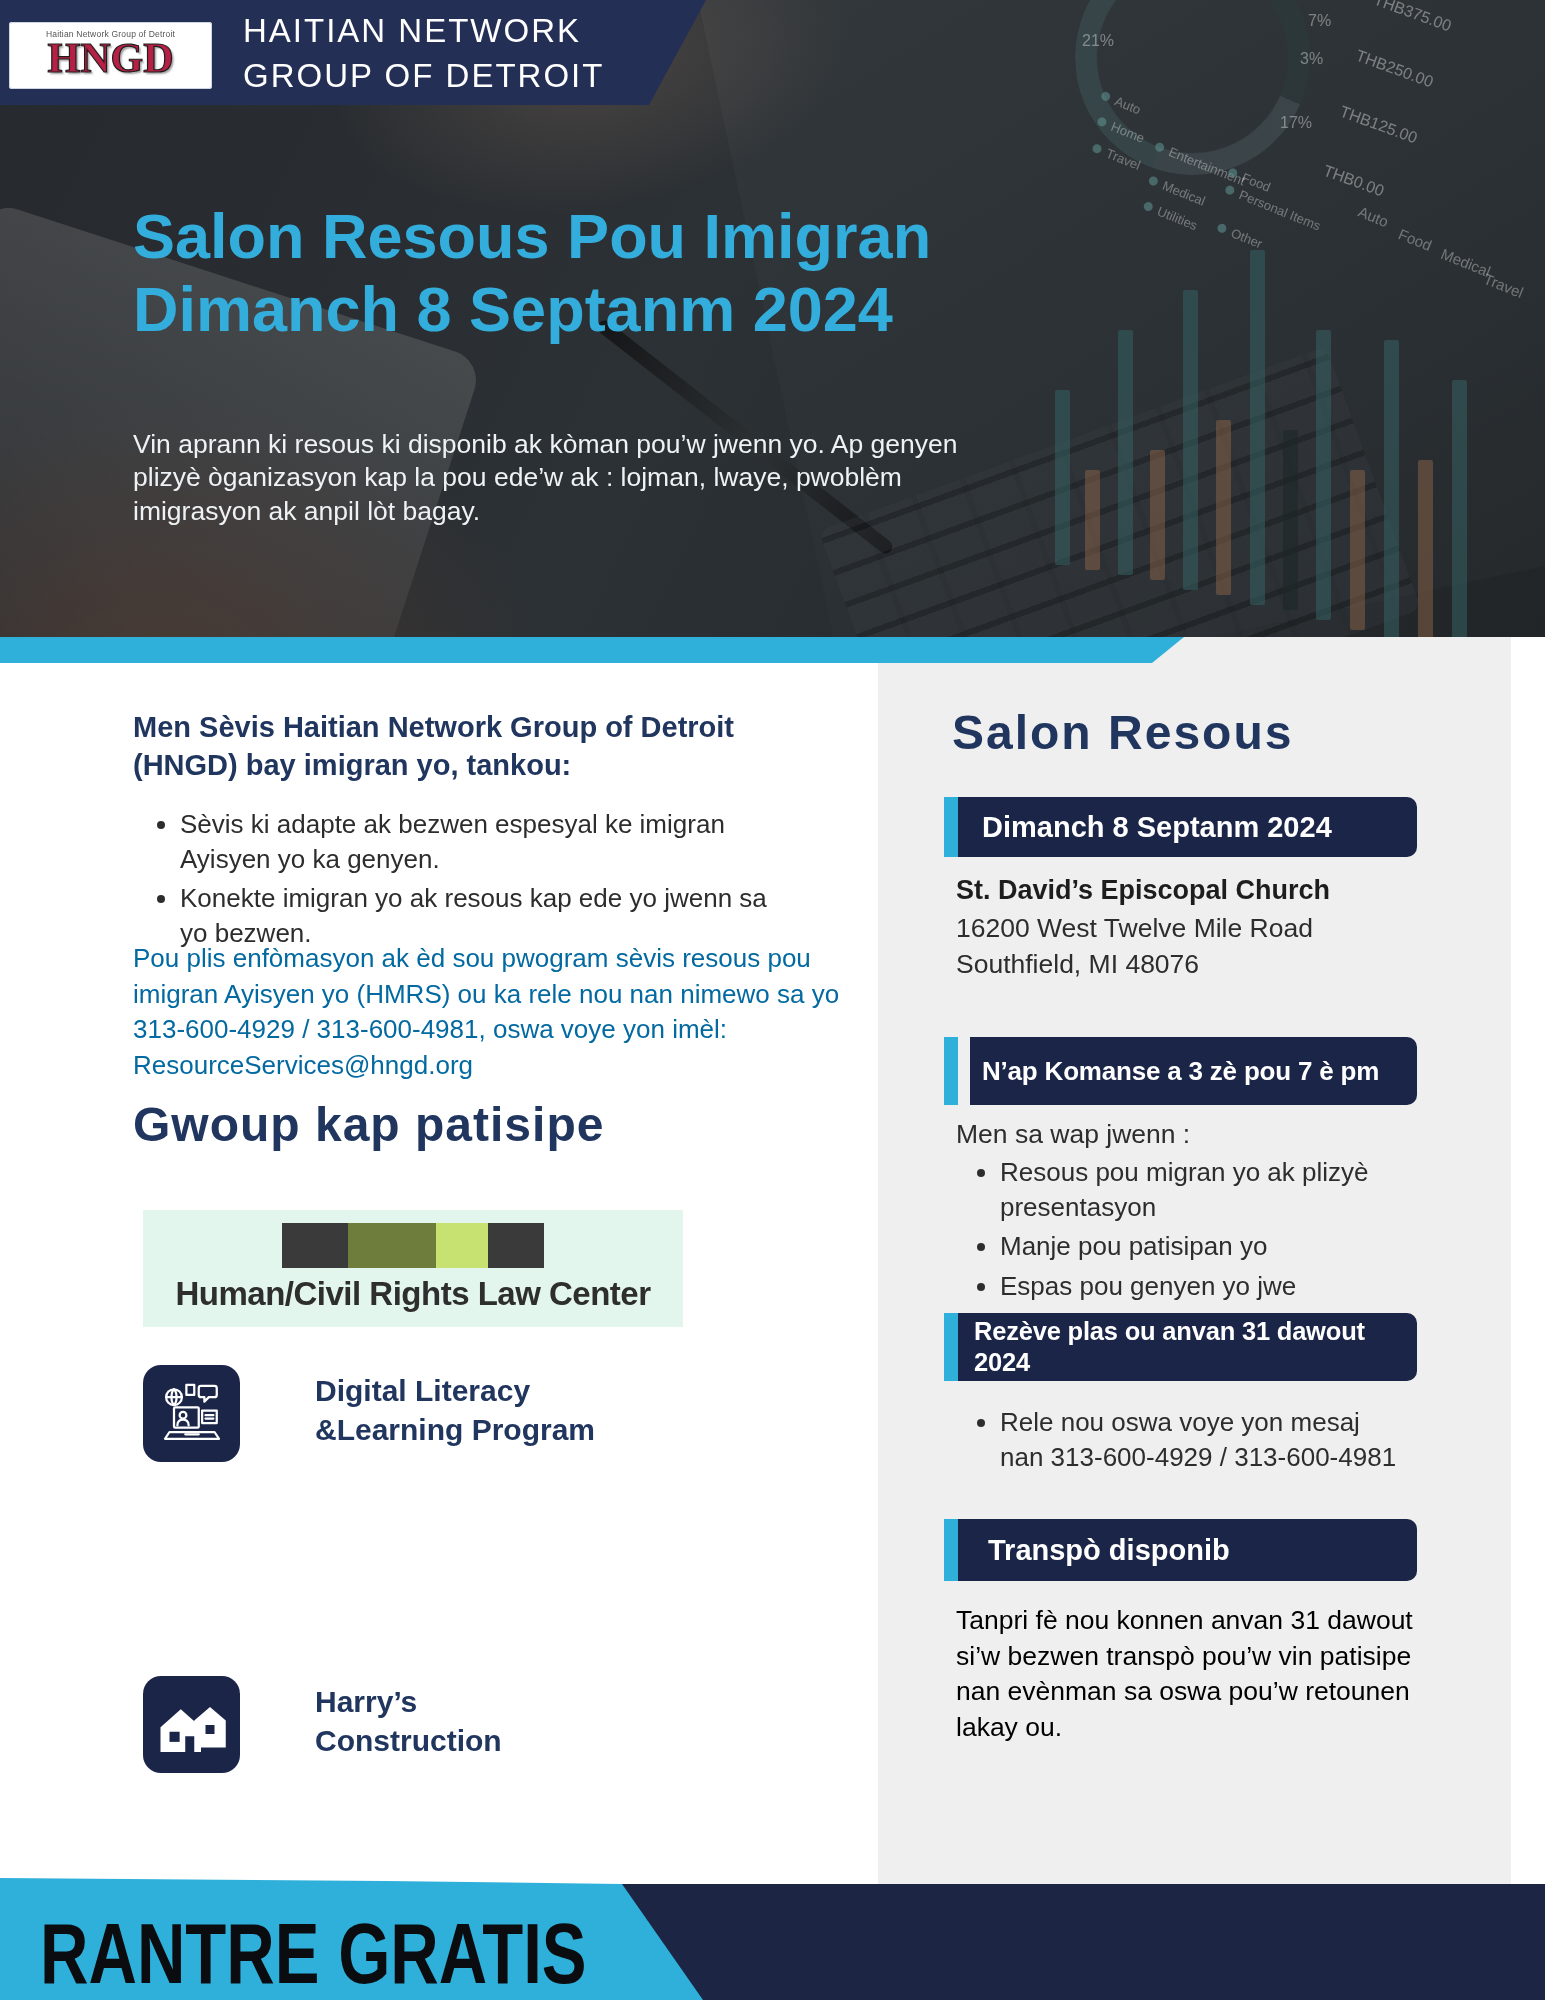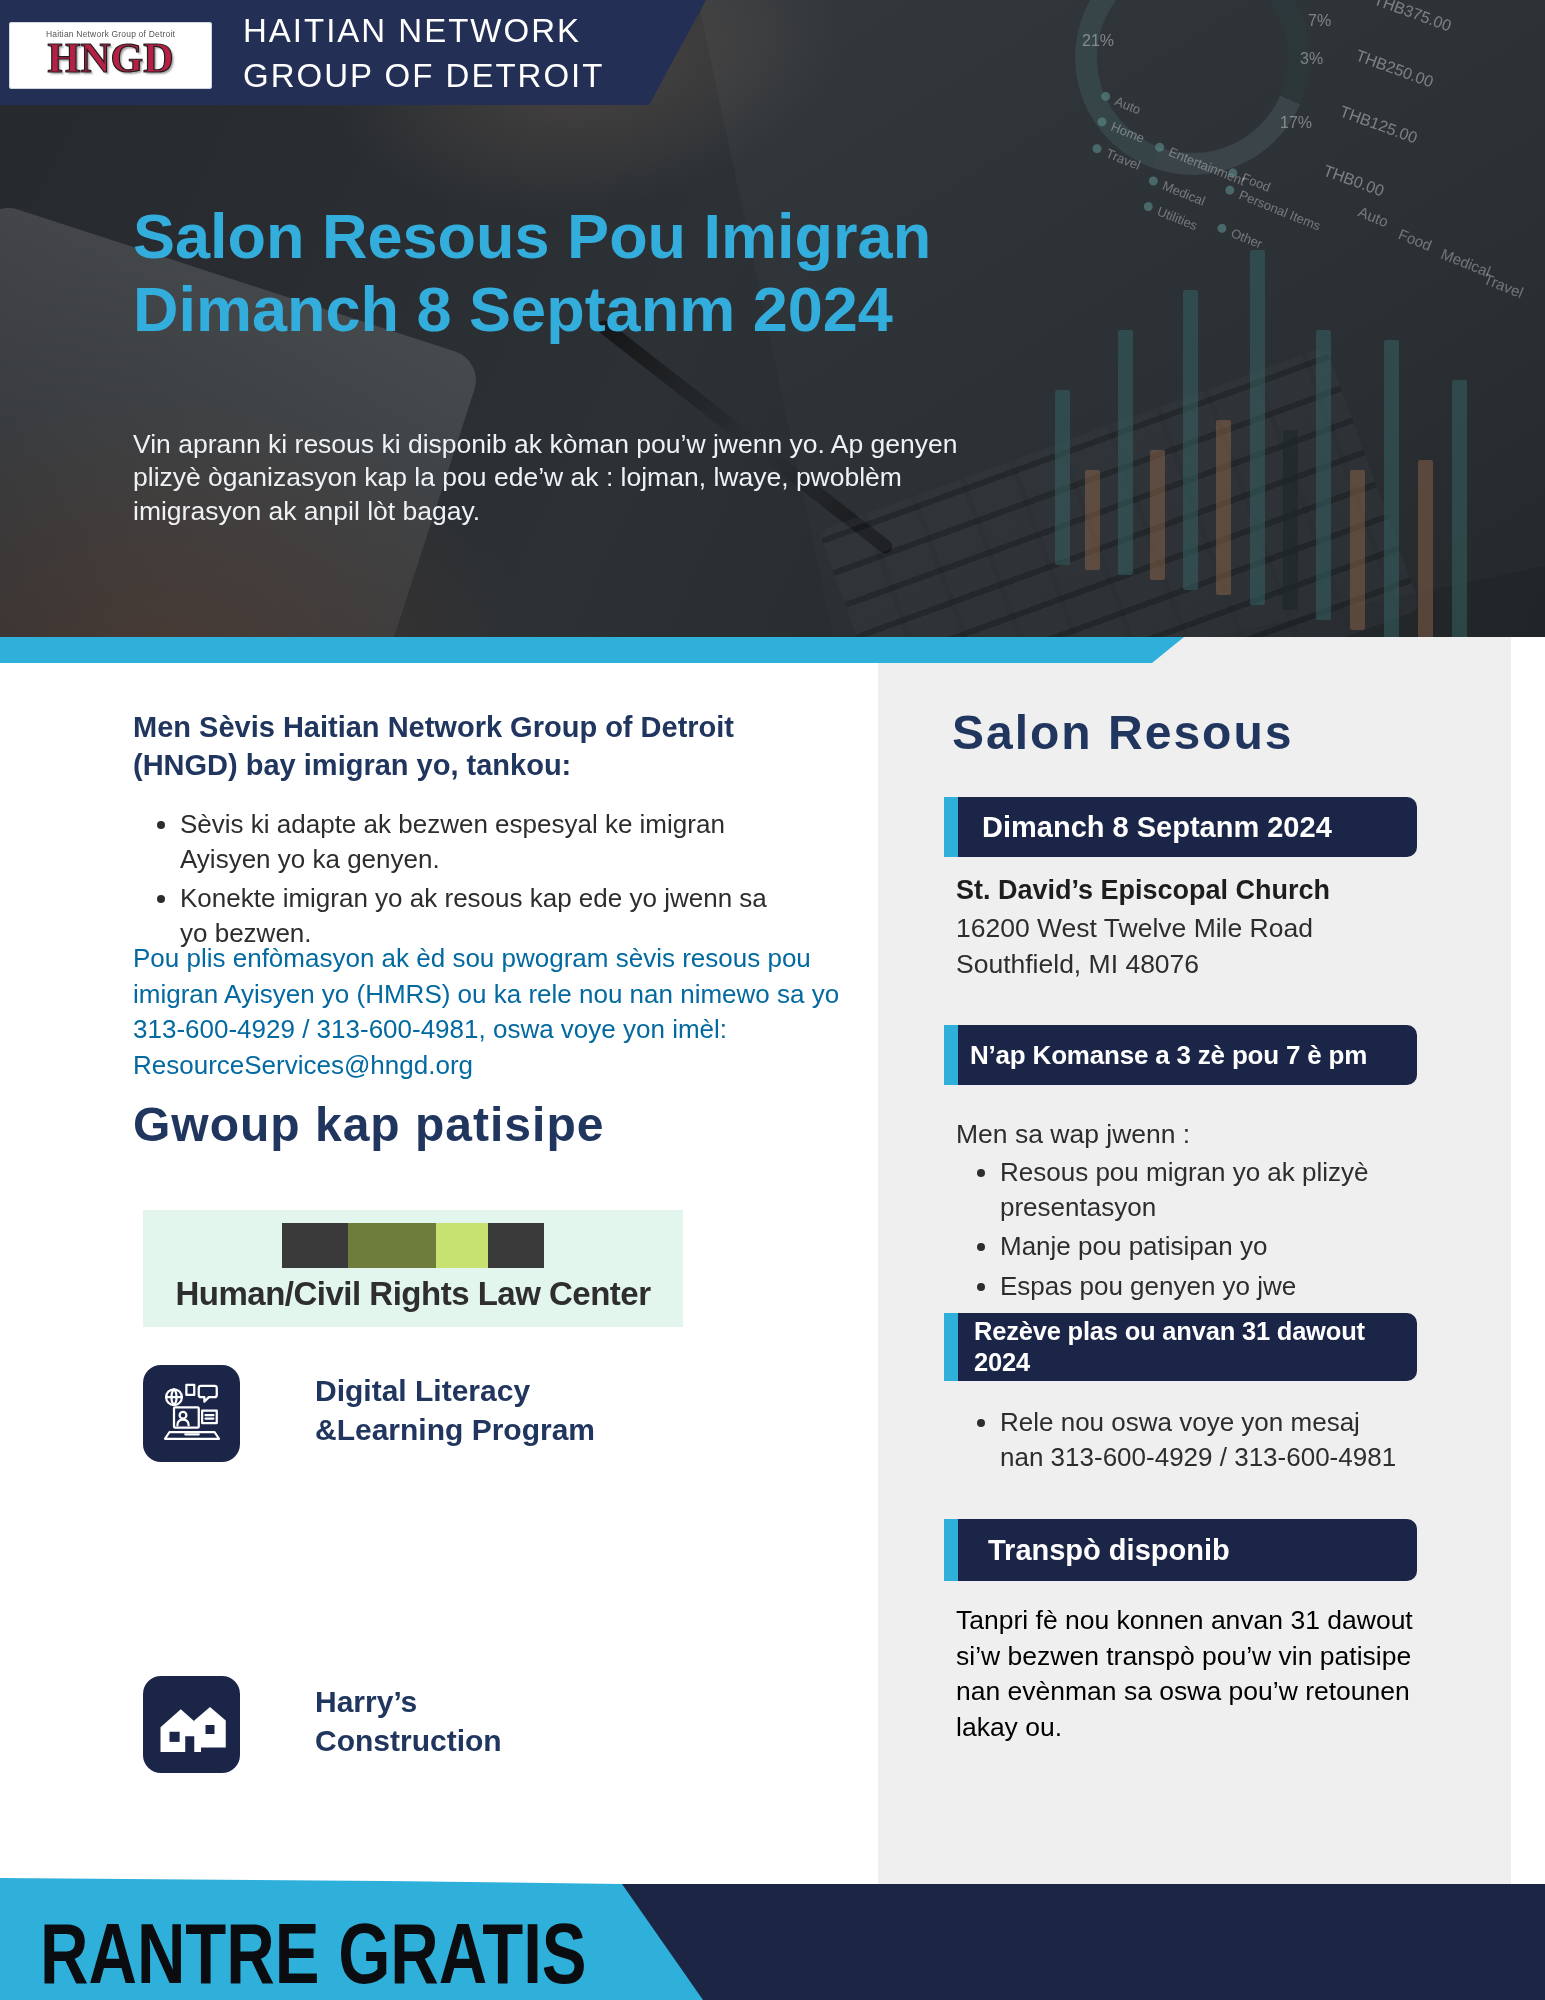--- a/index.html
+++ b/index.html
@@ -94,21 +94,21 @@
   .program-label { margin-left:48px; padding-top:6px; font-size:30px; font-weight:800; line-height:1.3;
           color:var(--heading_navy,#21365f); white-space:pre-line; }
 
   
   .r-heading { position:absolute; left:74px; top:68px; font-size:48px; letter-spacing:2px; }
   .banner { position:absolute; left:66px; width:473px; display:flex; }
   .banner .bbar { width:14px; background:var(--cyan,#2fb0da); flex:0 0 auto; }
   .banner .btxt { flex:1; background:var(--banner_navy,#1b2548); color:#fff; font-weight:700;
           border-radius:0 10px 10px 0; display:flex; align-items:center; }
   .banner1 { top:160px; height:60px; } .banner1 .btxt { font-size:29px; padding-left:24px; }
-  .banner2 { top:388px; height:60px; } .banner2 .btxt { font-size:26px; padding-left:12px; letter-spacing:-0.2px; }
+  .banner2 { top:400px; height:68px;gap:12px; } .banner2 .btxt { font-size:26px; padding-left:12px; letter-spacing:-0.2px; }
   .banner3 { top:676px; height:68px; } .banner3 .btxt { font-size:25.5px; padding-left:16px; line-height:1.2; white-space:pre-line; letter-spacing:-0.2px; }
   .banner4 { top:882px; height:62px; } .banner4 .btxt { font-size:29px; padding-left:30px; }
 
   .venue { position:absolute; left:78px; top:238px; color:#1d1d1d; }
   .venue-name { font-size:27px; font-weight:700; margin-bottom:5px; }
   .venue-line { font-size:26.5px; line-height:1.35; color:#2d2d2d; }
 
   .agenda-intro { position:absolute; left:78px; top:482px; font-size:26.5px; color:#2d2d2d; }
   .r-list { position:absolute; list-style:disc; padding-left:20px; }
   .agenda-list { left:102px; top:518px; width:430px; }

